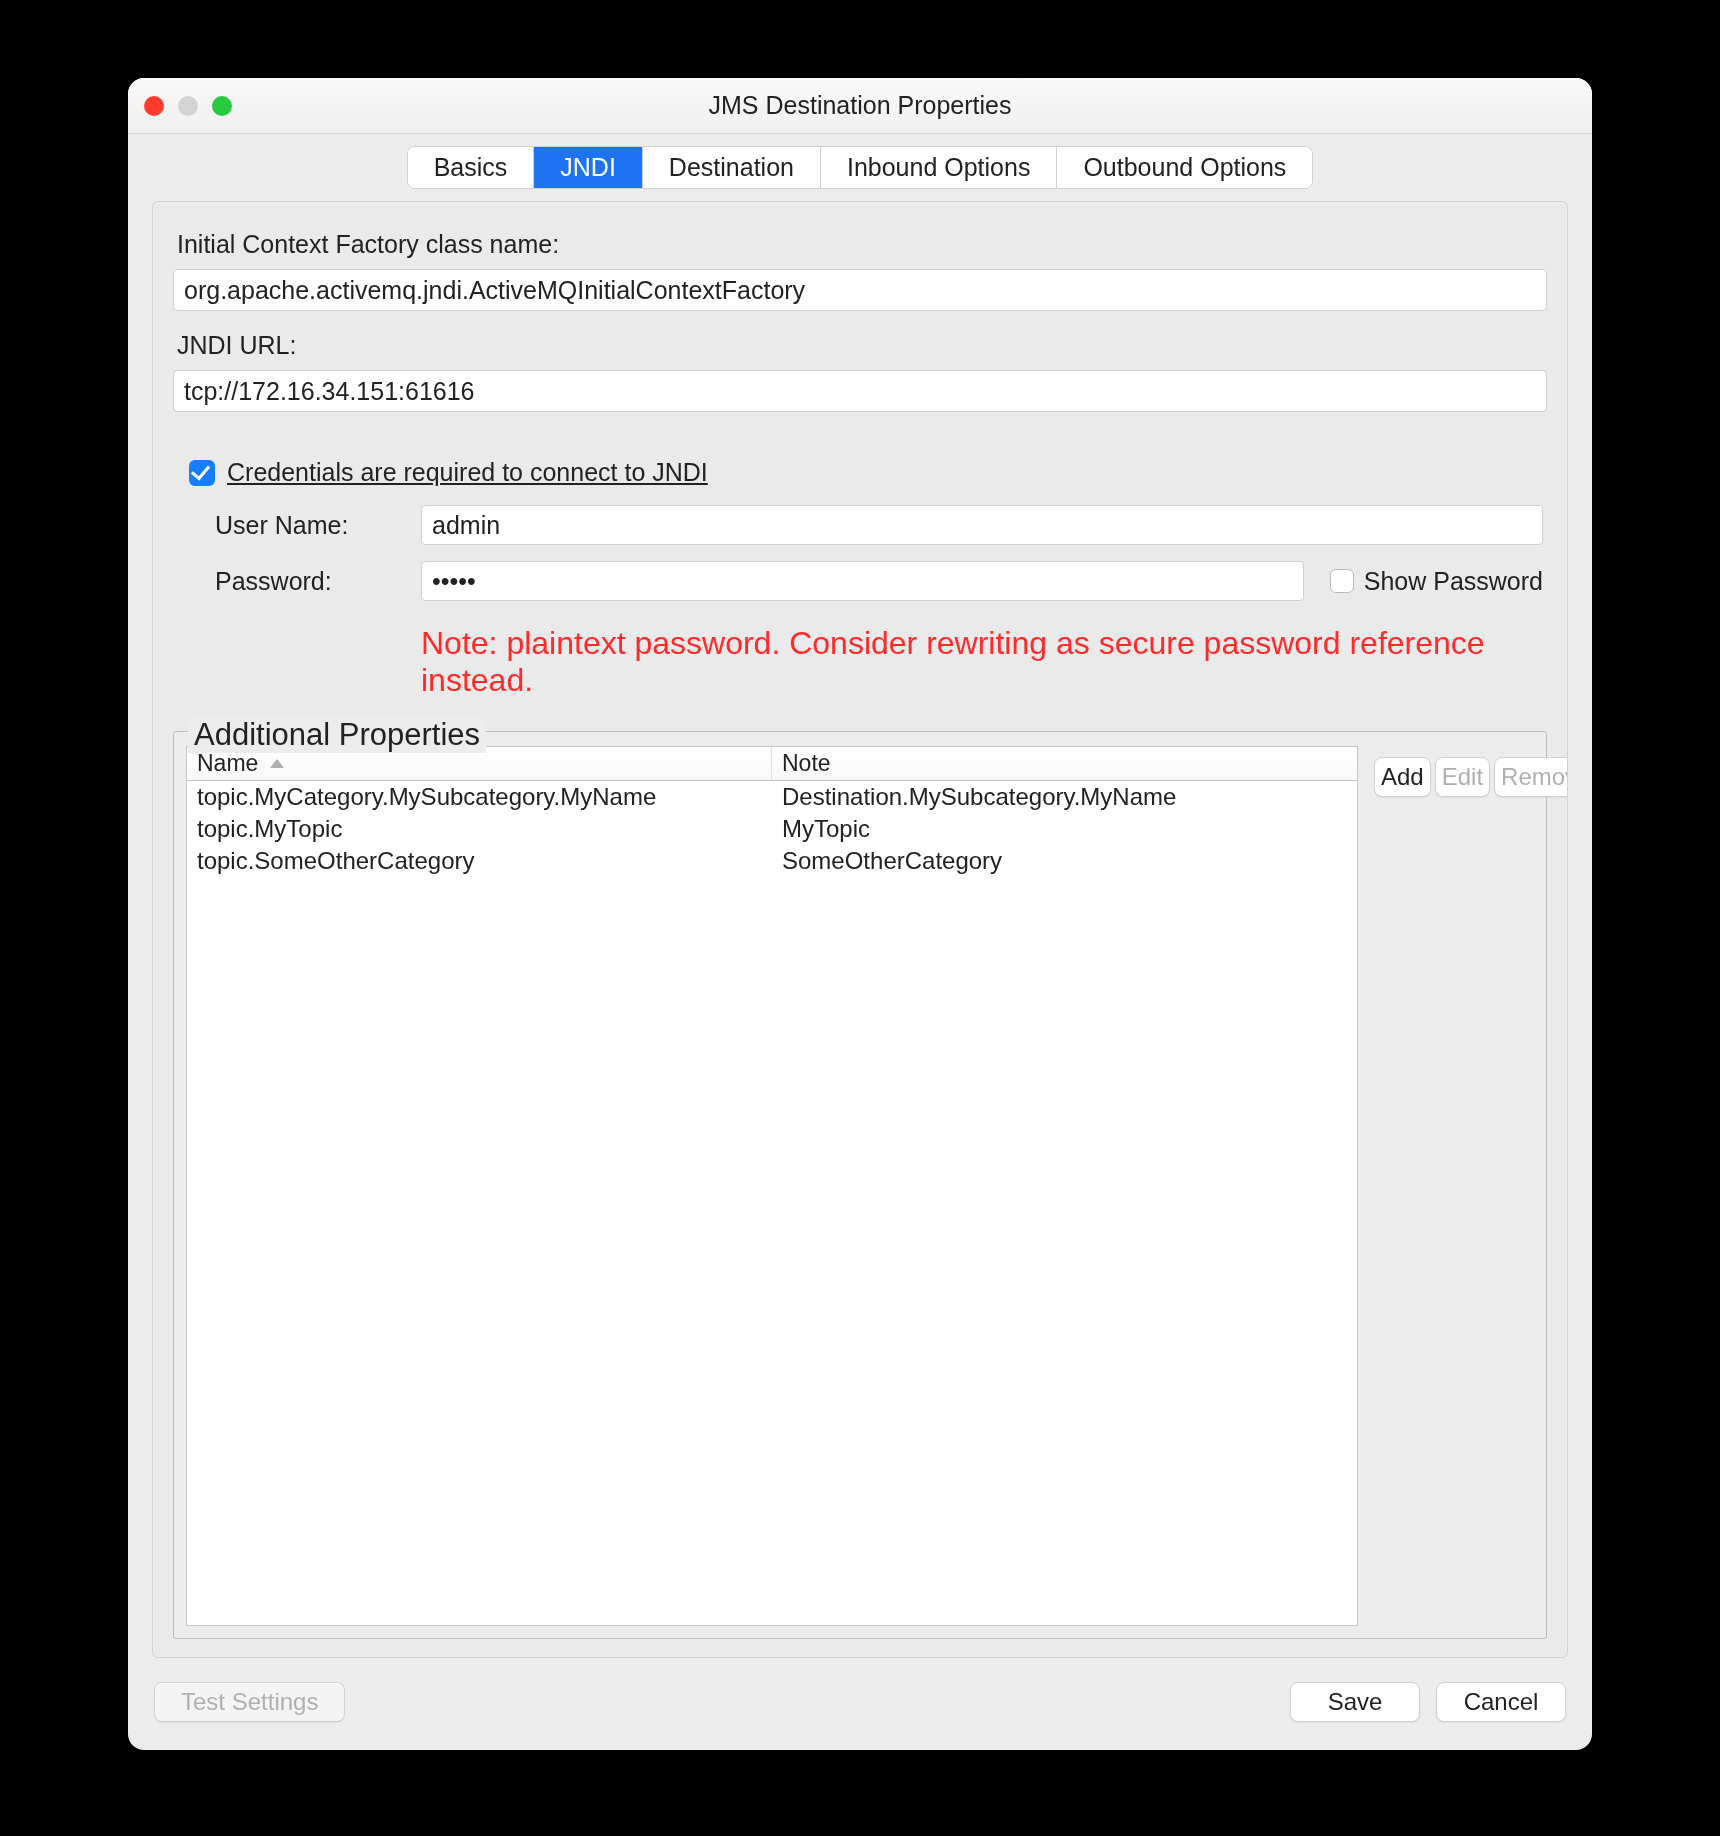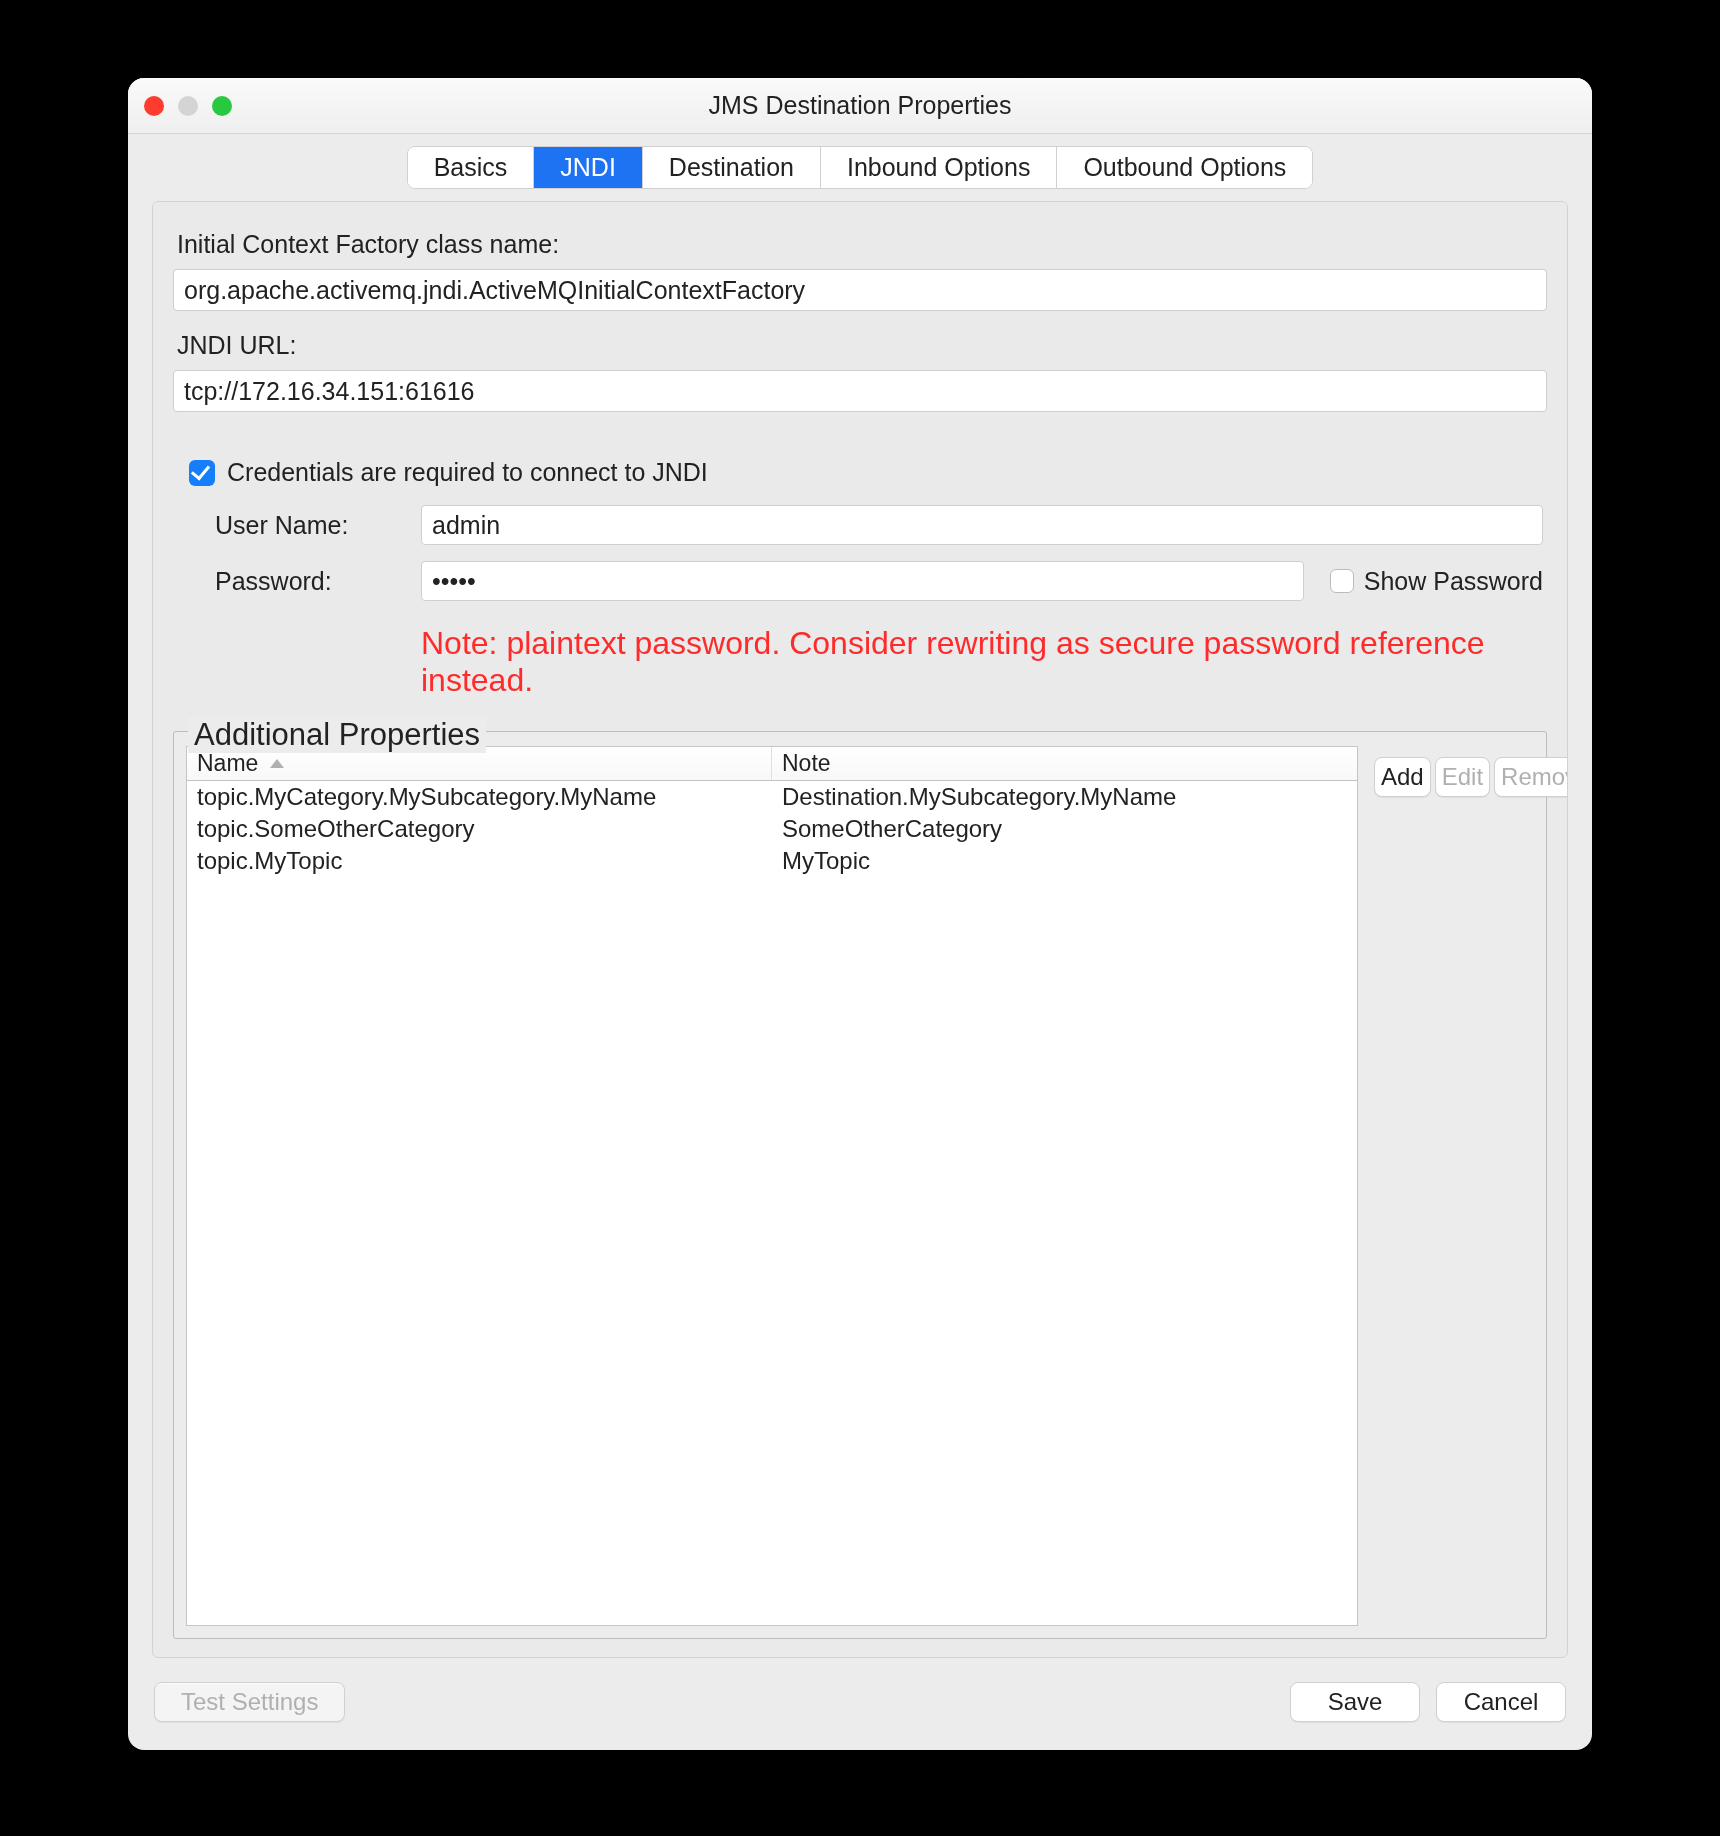--- a/index.html
+++ b/index.html
@@ -121,20 +121,21 @@
     font-size:25px;
     font-family:inherit;
     color:var(--text);
   }
   .field-block{margin-bottom:20px;}
 
   .check-row{
     display:flex; align-items:center;
     margin:26px 0 18px 16px;
     gap:12px;
+    text-decoration:underline;
   }
   .checkbox{
     width:26px;height:26px;
     border-radius:6px;
     background:var(--blue);
     position:relative;
     flex:0 0 auto;
   }
   .checkbox::after{
     content:"";
@@ -327,26 +328,26 @@
             <div class="th value">
               <span>Note</span>
             </div>
           </div>
           <div class="tbody" id="tbody">
               <div class="trow">
                 <div class="td name">topic.MyCategory.MySubcategory.MyName</div>
                 <div class="td value">Destination.MySubcategory.MyName</div>
               </div>
               <div class="trow">
+                <div class="td name">topic.MyTopic</div>
+                <div class="td value">MyTopic</div>
+              </div>
+              <div class="trow">
                 <div class="td name">topic.SomeOtherCategory</div>
                 <div class="td value">SomeOtherCategory</div>
-              </div>
-              <div class="trow">
-                <div class="td name">topic.MyTopic</div>
-                <div class="td value">MyTopic</div>
               </div>
             </div>
         </div>
 
         <div class="side-buttons">
           <button class="btn">Add</button>
           <button class="btn disabled">Edit</button>
           <button class="btn disabled">Remove</button>
         </div>
       </div>

